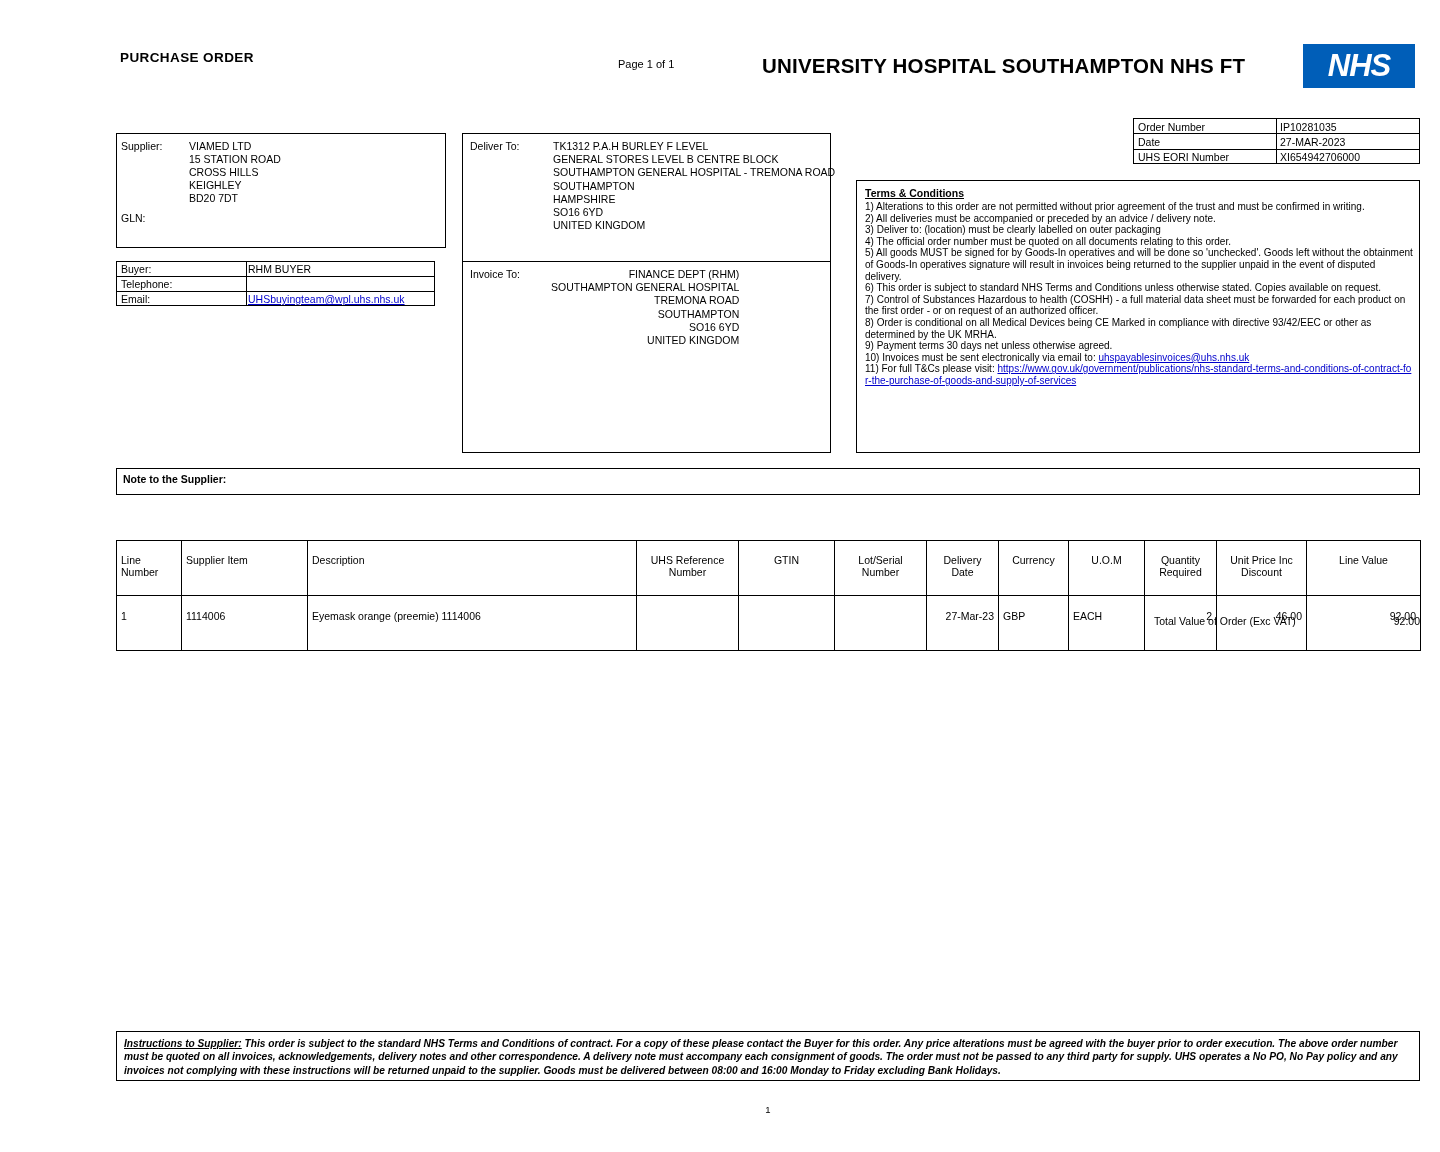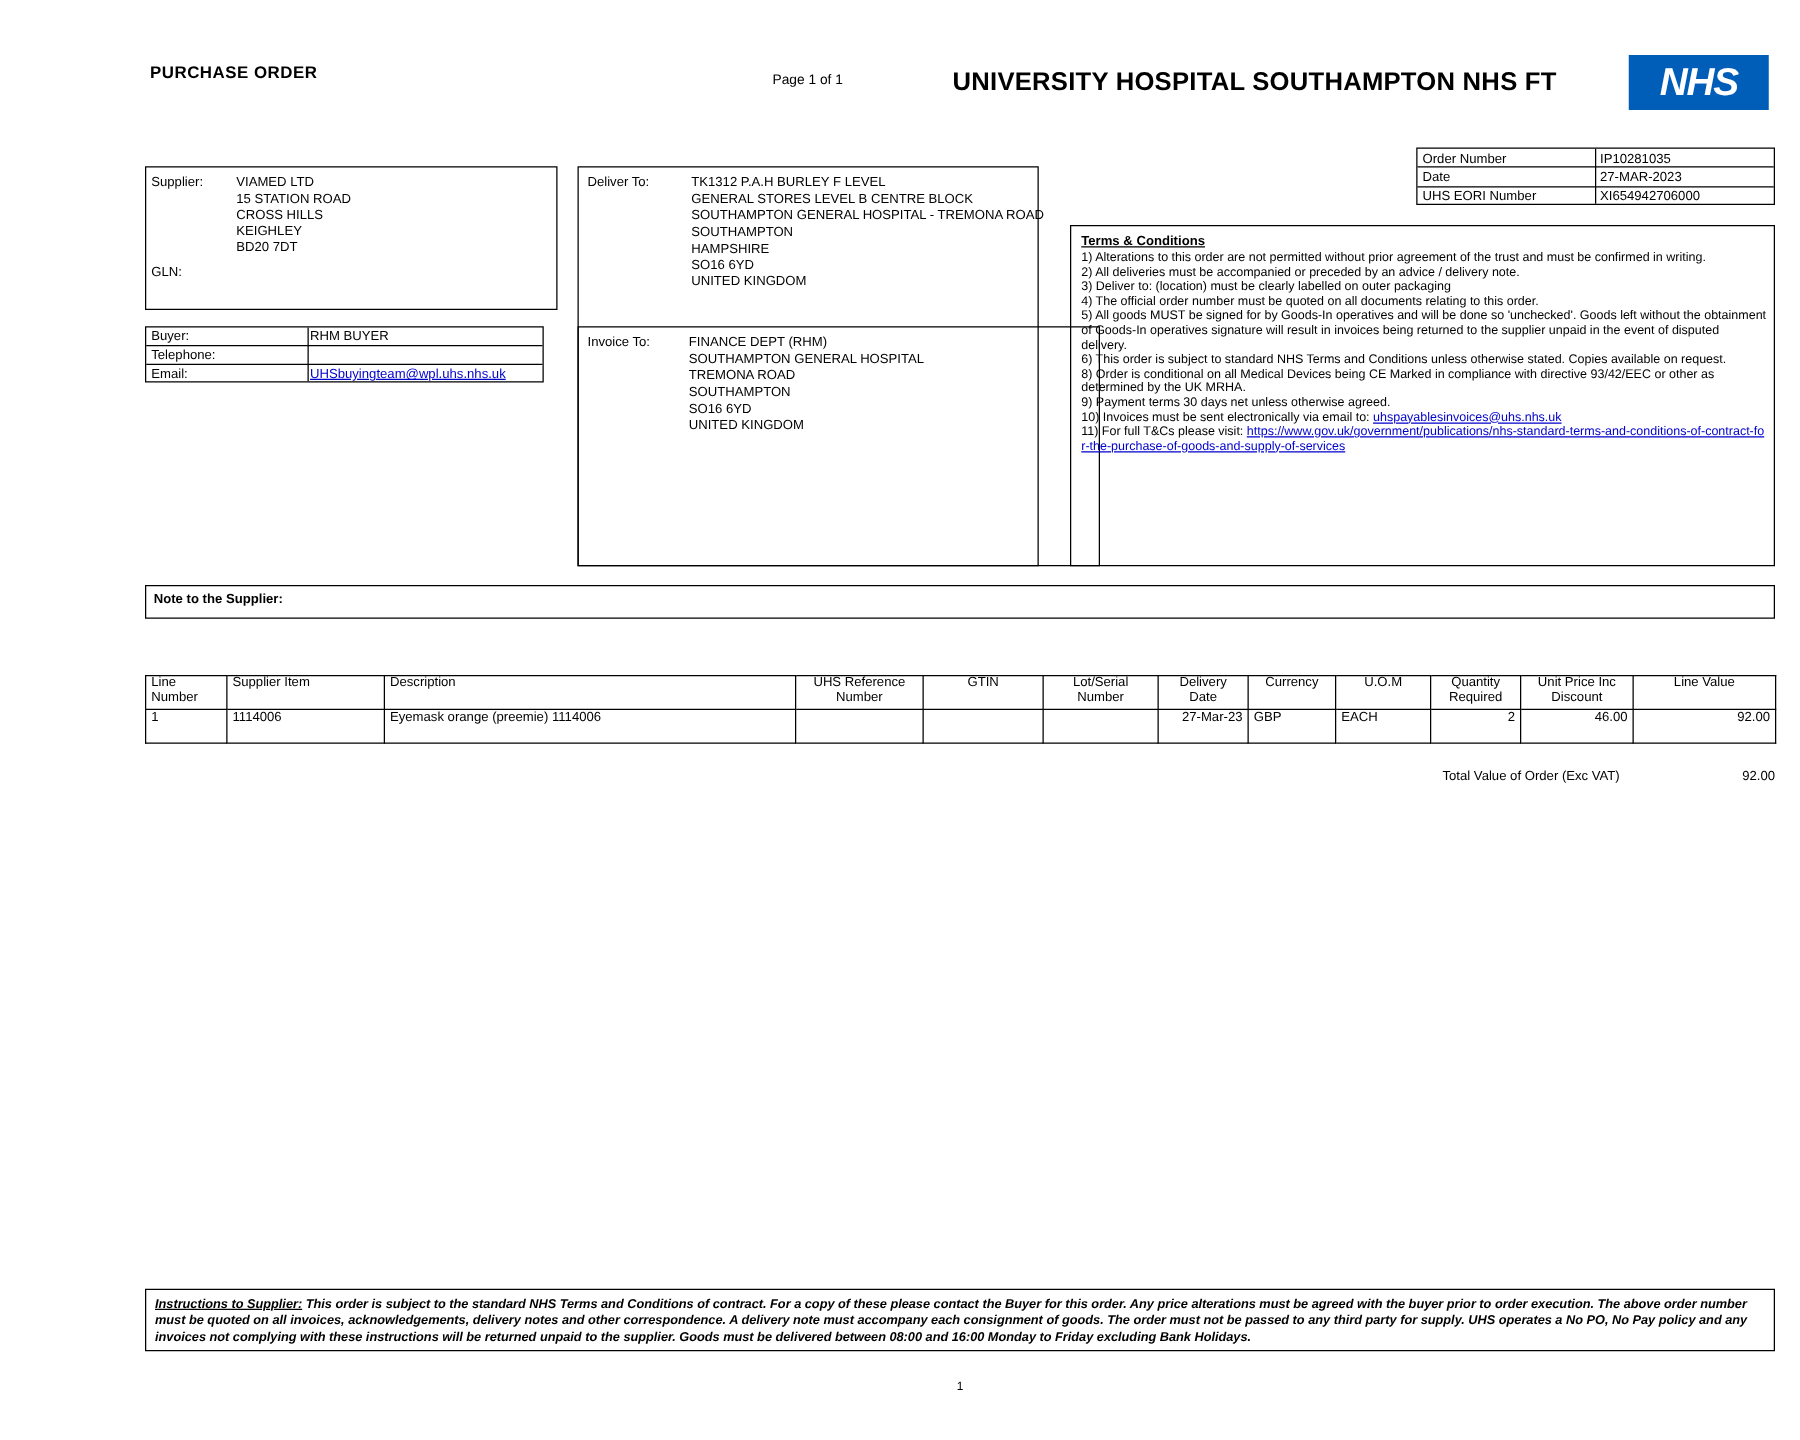--- a/index.html
+++ b/index.html
@@ -83,21 +83,21 @@
   .rowlbl { position: absolute; left: 4px; top: 1px; font-size: 10.5px; }
   .rowval { position: absolute; left: 131px; top: 1px; font-size: 10.5px; }
   .vsep { position: absolute; left: 129px; top: 0; width: 1px; height: 100%; background: #000; }
 
   
   #req-box { left: 68px; top: 314px; width: 330px; height: 38px; }
   #req-box .row { position: absolute; left: 0; width: 100%; height: 12.6px; box-sizing: border-box; border-bottom: 1px solid #000;}
   #req-box .row:last-child { border-bottom: none; }
 
   
-  #invoice-box { left: 414px; top: 261px; width: 418px; height: 192px; }
+  #invoice-box { left: 414px; top: 261px; width: 369px; height: 192px; text-align: right; }
   .inv-label { position: absolute; left: 7px; top: 6px; font-size: 10.5px; }
   .inv-lines { position: absolute; left: 88px; top: 6px; font-size: 10.5px; line-height: 13.2px; white-space: nowrap;}
 
   
   #order-box { left: 1085px; top: 118px; width: 287px; height: 46px; }
   #order-box .orow { position: absolute; left: 0; width: 100%; height: 15.33px; box-sizing: border-box; border-bottom: 1px solid #000; }
   #order-box .orow:last-child { border-bottom: none; }
   #order-box .ocell-l { position: absolute; left: 4px; top: 1.5px; font-size: 10.5px; }
   #order-box .ocell-r { position: absolute; left: 146px; top: 1.5px; font-size: 10.5px; }
   #order-box .osep { position: absolute; left: 142px; top: 0; width: 1px; height: 100%; background: #000; }
@@ -117,21 +117,21 @@
   #items-table {
     position: absolute;
     left: 68px; top: 540px;
     width: 1304px;
     border-collapse: collapse;
     table-layout: fixed;
     font-size: 10.5px;
   }
   #items-table th, #items-table td {
     border: 1px solid #000;
-    padding: 0 4px;
+    padding: 14px 4px;
     vertical-align: top;
   }
   #items-table thead th {
     font-weight: normal;
     font-size: 10.5px;
     text-align: center;
     height: 26px;
     line-height: 11.5px;
   }
   #items-table thead th.left { text-align: left; }
@@ -240,20 +240,21 @@
 
   <div class="box" id="terms-box">
     <div class="terms-title">Terms &amp; Conditions</div>
     <div class="terms-body">
       <div>1) Alterations to this order are not permitted without prior agreement of the trust and must be confirmed in writing.</div>
       <div>2) All deliveries must be accompanied or preceded by an advice / delivery note.</div>
       <div>3) Deliver to: (location) must be clearly labelled on outer packaging</div>
       <div>4) The official order number must be quoted on all documents relating to this order.</div>
       <div>5) All goods MUST be signed for by Goods-In operatives and will be done so 'unchecked'. Goods left without the obtainment of Goods-In operatives signature will result in invoices being returned to the supplier unpaid in the event of disputed delivery.</div>
       <div>6) This order is subject to standard NHS Terms and Conditions unless otherwise stated. Copies available on request.</div>
+      <div>7) Control of Substances Hazardous to health (COSHH) - a full material data sheet must be forwarded for each product on the first order - or on request of an authorized officer.</div>
       <div>8) Order is conditional on all Medical Devices being CE Marked in compliance with directive 93/42/EEC or other as determined by the UK MRHA.</div>
       <div>9) Payment terms 30 days net unless otherwise agreed.</div>
       <div><span>10) Invoices must be sent electronically via email to: </span><a class="link" href="#">uhspayablesinvoices@uhs.nhs.uk</a></div>
       <div><span>11) For full T&amp;Cs please visit: </span><a class="link" href="#">https://www.gov.uk/government/publications/nhs-standard-terms-and-conditions-of-contract-for-the-purchase-of-goods-and-supply-of-services</a></div>
     </div>
   </div>
 
   <div class="box" id="note-box">
     <span class="note-lbl">Note to the Supplier:</span>
     <span style="position:absolute;left:180px;top:4px;font-size:10.5px;"></span>

